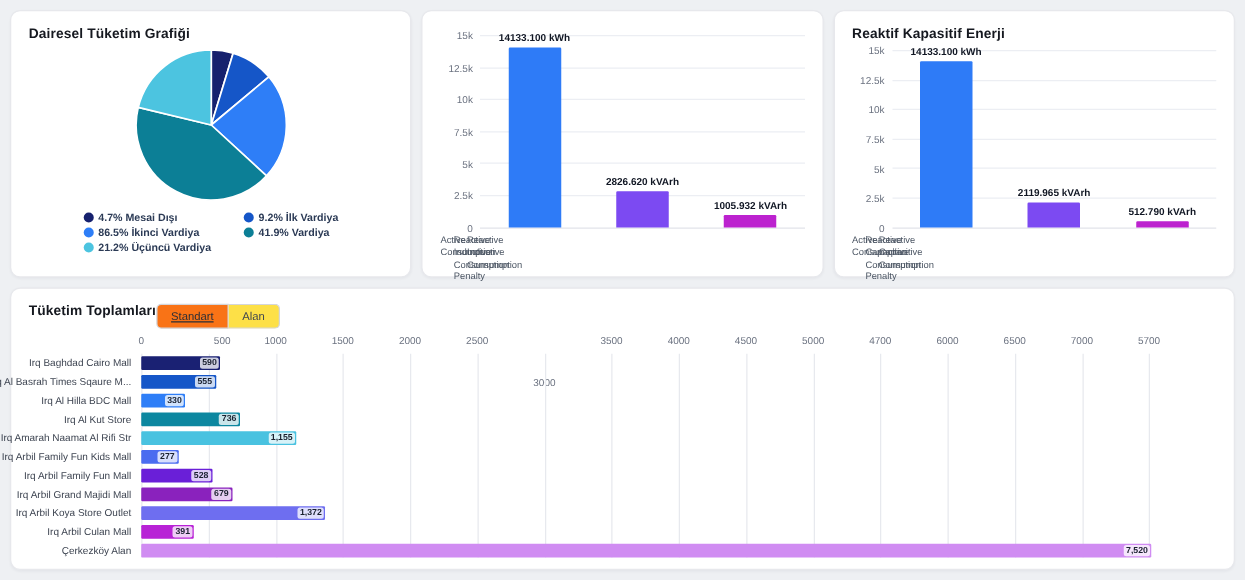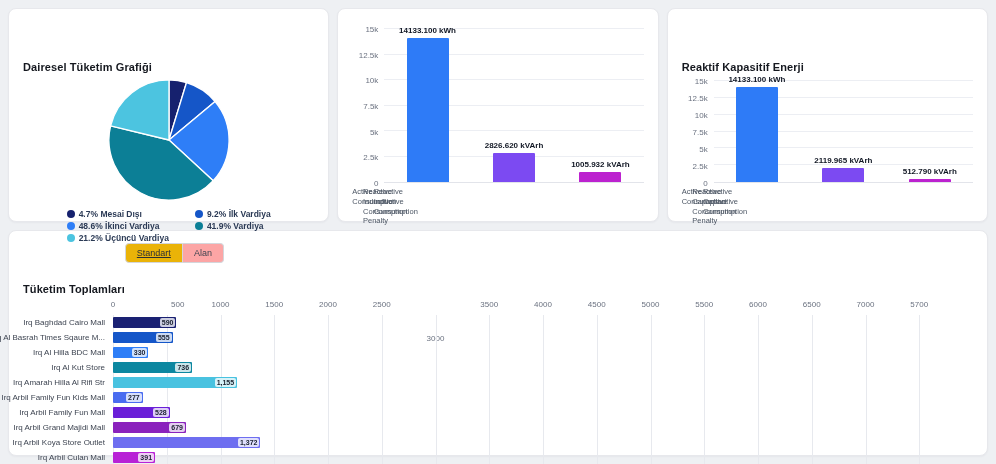--- a/index.html
+++ b/index.html
@@ -12,21 +12,21 @@
   }
   .top-row { display: grid; grid-template-columns: 1fr 1fr 1fr; gap: 8px; }
   .card {
     background: #ffffff;
     border: 1px solid #e7e8ec;
     border-radius: 8px;
     padding: 12px 14px;
     box-shadow: 0 1px 2px rgba(16,24,40,.04);
   }
   .top-card { height: 214px; display: flex; flex-direction: column; }
-  .card-title { font-size: 11px; font-weight: 700; color: #15181f; letter-spacing: .1px; margin-top: 40px; }
+  .card-title { font-size: 11px; font-weight: 700; color: #15181f; letter-spacing: .1px; }
 
   
   .pie-body { flex: 1; display: flex; flex-direction: column; align-items: center; justify-content: flex-start; }
   .pie-svg { width: 126px; height: 126px; margin-top: 4px; }
   .legend { display: grid; grid-template-columns: auto auto; column-gap: 26px; row-gap: 2px; margin-top: 6px; }
   .legend-item { display: flex; align-items: center; gap: 4px; cursor: pointer; }
   .legend-dot { width: 8px; height: 8px; border-radius: 50%; flex: 0 0 auto; }
   .legend-label { font-size: 8.5px; font-weight: 700; color: #2b3a55; white-space: nowrap; }
 
   
@@ -40,26 +40,26 @@
   .vb-x { display: flex; }
   .vb-xlabel { width: 33.333%; text-align: center; font-size: 7.5px; color: #4b5563; line-height: 1.3; padding-top: 4px; }
 
   
   .totals-card { margin-top: 8px; height: 226px; display: flex; flex-direction: column; }
   .totals-header { display: flex; align-items: flex-start; }
   .segmented { display: flex; }
   .seg-btn {
     font-family: "Liberation Sans", sans-serif;
     font-size: 9px; color: #3f4550;
-    background: #fca5a5; border: 1px solid #d4d6db;
+    background: #fde047; border: 1px solid #d4d6db;
     padding: 4px 11px; cursor: pointer;
   }
   .seg-btn:first-child { border-radius: 4px 0 0 4px; }
   .seg-btn:last-child { border-radius: 0 4px 4px 0; border-left: none; }
-  .seg-btn.active { background: #eab308; color: #2b2f36; text-decoration: underline; }
+  .seg-btn.active { background: #f97316; color: #2b2f36; text-decoration: underline; }
 
   .hb-wrap { flex: 1; display: grid; grid-template-columns: 90px 1fr; grid-template-rows: 16px 1fr; margin-top: 4px; }
   .hb-axis { position: relative; }
   .hb-xtick { position: absolute; top: 1px; transform: translateX(-50%); font-size: 8px; color: #6b7280; }
   .hb-labels { display: flex; flex-direction: column; }
   .hb-label { height: 15px; display: flex; align-items: center; justify-content: flex-end; padding-right: 8px; font-size: 8px; color: #3d4451; white-space: nowrap; }
   .hb-plot { position: relative; }
   .hb-gridline { position: absolute; top: 0; bottom: 2px; width: 1px; background: #e7e9ee; }
   .hb-row { position: relative; height: 15px; }
   .hb-bar { position: absolute; left: 0; top: 2px; height: 11px; border-radius: 1px; }
@@ -89,21 +89,21 @@
           <div class="legend-item">
             <span class="legend-dot" style="background: rgb(22, 33, 110);"></span>
             <span class="legend-label">4.7% Mesai Dışı</span>
           </div>
           <div class="legend-item">
             <span class="legend-dot" style="background: rgb(21, 86, 200);"></span>
             <span class="legend-label">9.2% İlk Vardiya</span>
           </div>
           <div class="legend-item">
             <span class="legend-dot" style="background: rgb(46, 126, 247);"></span>
-            <span class="legend-label">48.6% İkinci Vardiya</span>
+            <span class="legend-label">86.5% İkinci Vardiya</span>
           </div>
           <div class="legend-item">
             <span class="legend-dot" style="background: rgb(12, 127, 150);"></span>
             <span class="legend-label">41.9% Vardiya</span>
           </div>
           <div class="legend-item">
             <span class="legend-dot" style="background: rgb(76, 196, 224);"></span>
             <span class="legend-label">21.2% Üçüncü Vardiya</span>
           </div>
         </div>
@@ -194,32 +194,32 @@
         <span class="hb-xtick" style="left: 6.25%; padding-left: 22px;">500</span>
         <span class="hb-xtick" style="left: 12.5%;">1000</span>
         <span class="hb-xtick" style="left: 18.75%;">1500</span>
         <span class="hb-xtick" style="left: 25%;">2000</span>
         <span class="hb-xtick" style="left: 31.25%;">2500</span>
         <span class="hb-xtick" style="left: 37.5%; margin-top: 34px;">3000</span>
         <span class="hb-xtick" style="left: 43.75%;">3500</span>
         <span class="hb-xtick" style="left: 50%;">4000</span>
         <span class="hb-xtick" style="left: 56.25%;">4500</span>
         <span class="hb-xtick" style="left: 62.5%;">5000</span>
-        <span class="hb-xtick" style="left: 68.75%;">5500</span>
+        <span class="hb-xtick" style="left: 68.75%;">4700</span>
         <span class="hb-xtick" style="left: 75%;">6000</span>
         <span class="hb-xtick" style="left: 81.25%;">6500</span>
         <span class="hb-xtick" style="left: 87.5%;">7000</span>
         <span class="hb-xtick" style="left: 93.75%;">5700</span>
       </div>
       <div class="hb-labels">
         <div class="hb-label">Irq Baghdad Cairo Mall</div>
         <div class="hb-label">Irq Al Basrah Times Sqaure M...</div>
         <div class="hb-label">Irq Al Hilla BDC Mall</div>
         <div class="hb-label">Irq Al Kut Store</div>
-        <div class="hb-label">Irq Amarah Hilla Al Rifi Str</div>
+        <div class="hb-label">Irq Amarah Naamat Al Rifi Str</div>
         <div class="hb-label">Irq Arbil Family Fun Kids Mall</div>
         <div class="hb-label">Irq Arbil Family Fun Mall</div>
         <div class="hb-label">Irq Arbil Grand Majidi Mall</div>
         <div class="hb-label">Irq Arbil Koya Store Outlet</div>
         <div class="hb-label">Irq Arbil Culan Mall</div>
         <div class="hb-label">Çerkezköy Alan</div>
       </div>
       <div class="hb-plot">
         <div class="hb-gridline" style="left: 0%;"></div>
         <div class="hb-gridline" style="left: 6.25%;"></div>

